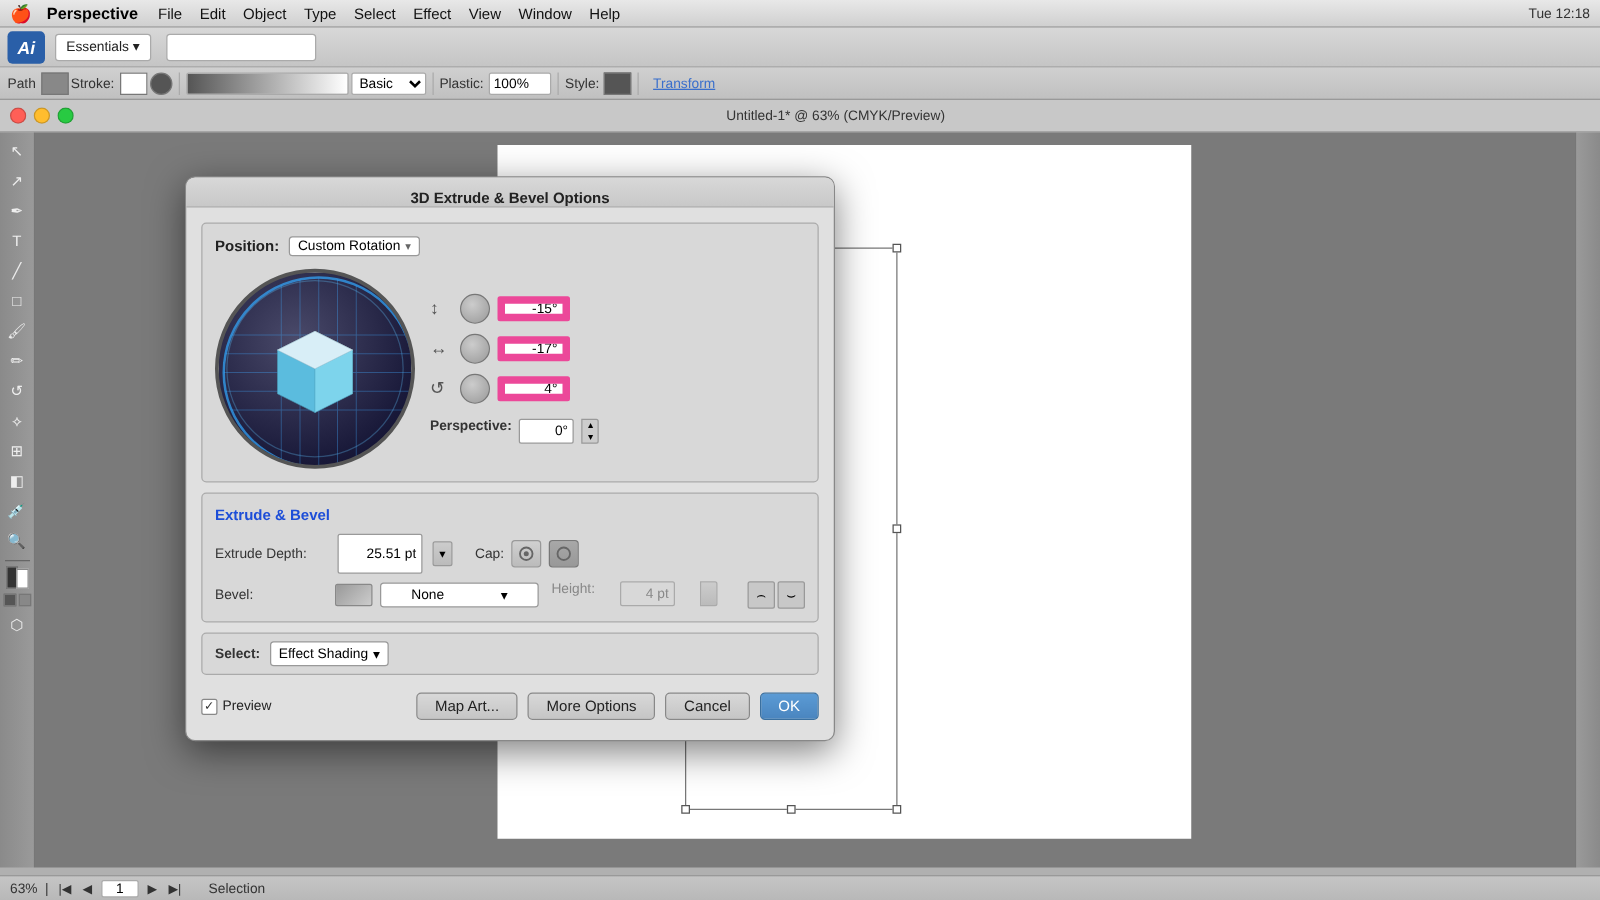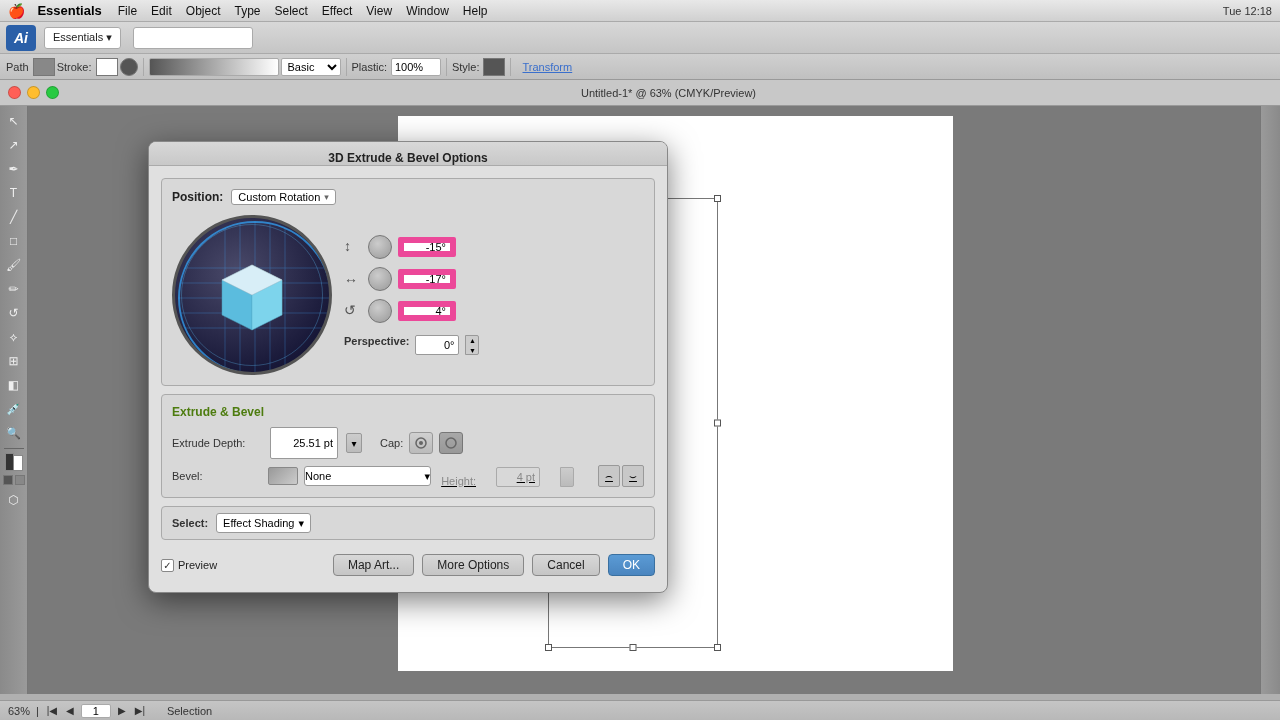--- a/index.html
+++ b/index.html
@@ -346,21 +346,21 @@
     .extrude-section {
       background: #d8d8d8;
       border: 1px solid #aaa;
       border-radius: 4px;
       padding: 10px;
       margin-bottom: 8px;
     }
     .section-title {
       font-size: 12px;
       font-weight: bold;
-      color: #4d7c0f;
+      color: #1d4ed8;
       margin-bottom: 8px;
     }
     .extrude-row {
       display: flex;
       align-items: center;
       gap: 8px;
       margin-bottom: 6px;
     }
     .field-label {
       font-size: 11px;
@@ -426,32 +426,31 @@
       border: 1px solid #888;
       border-radius: 2px;
     }
     .bevel-dropdown {
       flex: 1;
       display: flex;
       align-items: center;
       background: white;
       border: 1px solid #999;
       border-radius: 3px;
-      padding: 1px 0;
+      padding: 1px 24px;
       font-size: 11px;
       cursor: pointer;
       justify-content: space-between;
       height: 20px;
     }
     .height-section {
       display: flex;
-      align-items: flex-end;
+      align-items: flex-start;
       gap: 20px;
       margin-left: 4px;
-      text-decoration: underline;
     }
     .height-label {
       font-size: 11px;
       color: #888;
     }
     .height-input {
       width: 44px;
       height: 20px;
       background: #d8d8d8;
       border: 1px solid #aaa;
@@ -633,21 +632,21 @@
       align-items: center;
       justify-content: center;
       font-size: 10px;
     }
   </style>
 </head>
 <body>
 
 <div class="menubar">
   <span class="menubar-apple">🍎</span>
-  <span class="menubar-app">Essentials</span>
+  <span class="menubar-app">Perspective</span>
   <span class="menubar-item">File</span>
   <span class="menubar-item">Edit</span>
   <span class="menubar-item">Object</span>
   <span class="menubar-item">Type</span>
   <span class="menubar-item">Select</span>
   <span class="menubar-item">Effect</span>
   <span class="menubar-item">View</span>
   <span class="menubar-item">Window</span>
   <span class="menubar-item">Help</span>
   <div class="menubar-right">

